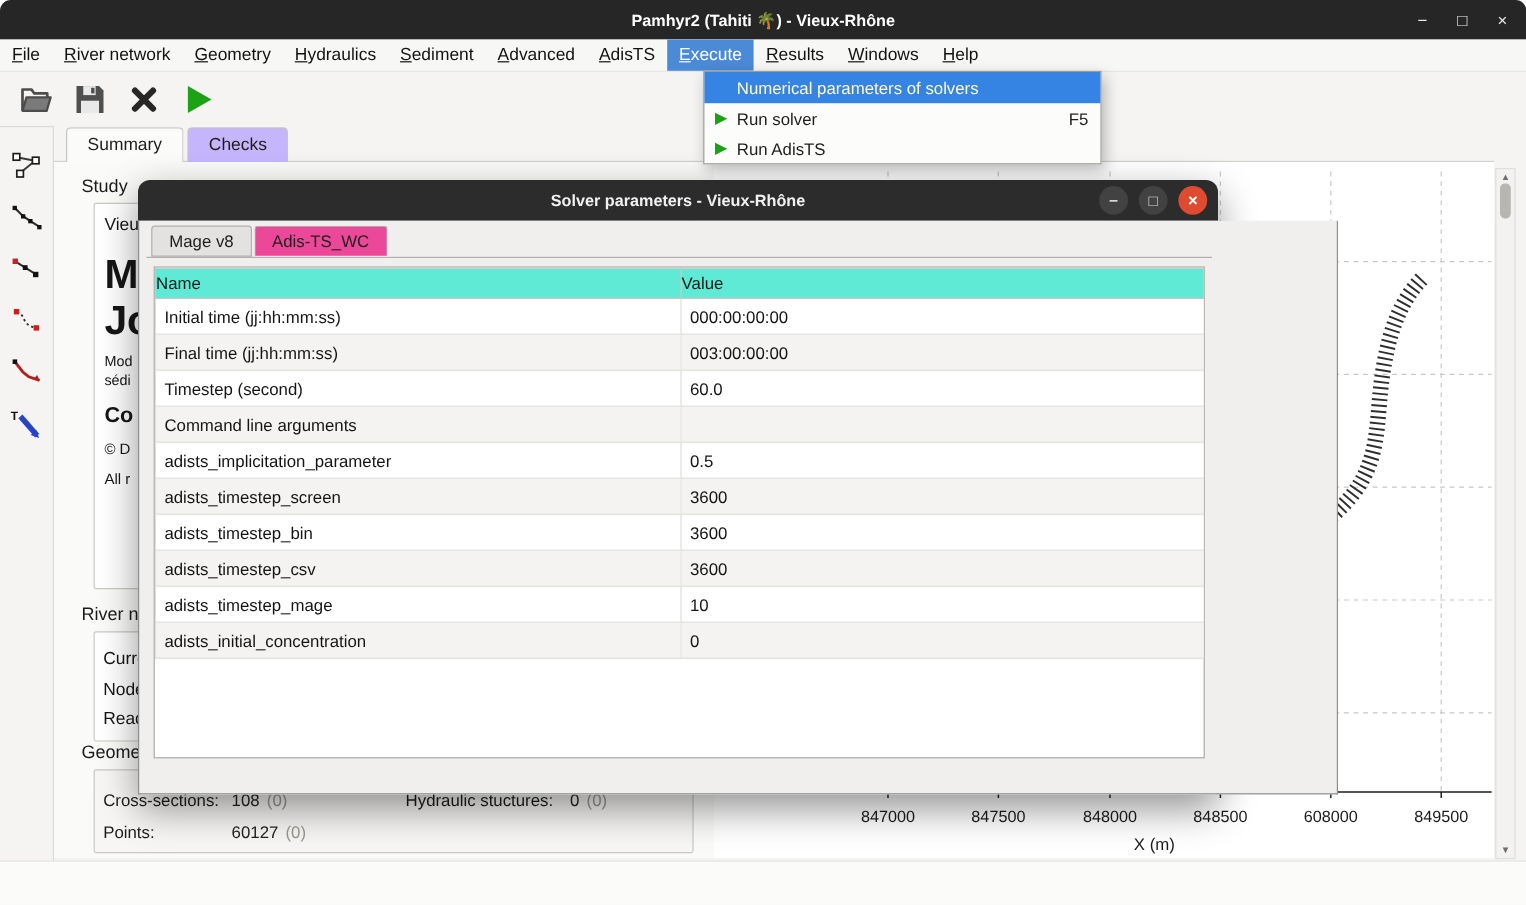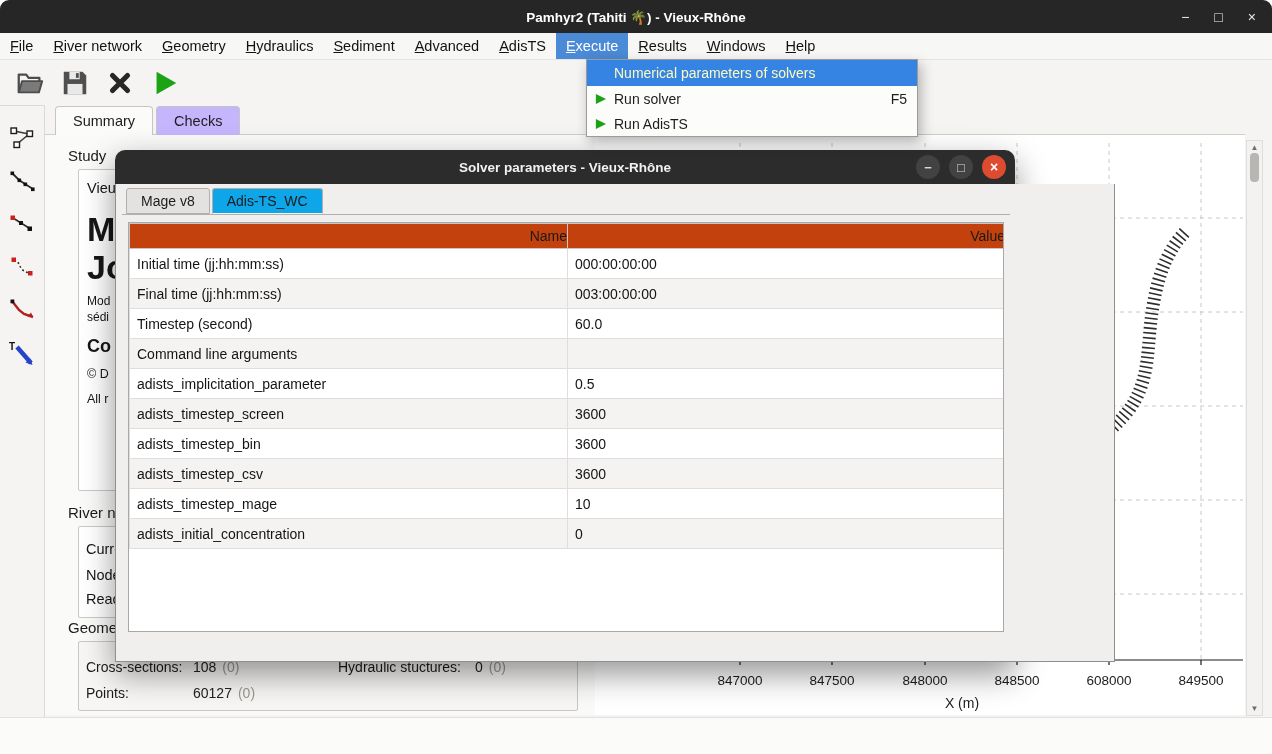--- a/index.html
+++ b/index.html
@@ -81,26 +81,26 @@
     align-items:center; justify-content:center; color:#f1f1f1; font-weight:bold; font-size:13.5px; position:relative; }
   .dialog-controls { position:absolute; right:9px; top:5px; display:flex; gap:9px; }
   .dlg-btn { width:24px; height:24px; border-radius:50%; background:#424242; color:#d8d8d8;
     display:flex; align-items:center; justify-content:center; font-size:13px; }
   .dlg-btn.close { background:#de4b31; color:#fff; font-size:14px; }
   .dialog-body { position:absolute; left:0; top:34px; width:1000px; height:478px; background:#f0efed;
     border:1px solid #8f8f8d; border-top:none; }
   .dlg-tabs { position:absolute; left:10px; top:4px; display:flex; z-index:2; }
   .dlg-tab { height:26px; padding:0 14px; display:flex; align-items:center; font-size:14px; color:#1c1c1c;
     background:#e3e2e0; border:1px solid #b1b0ae; border-radius:3px 3px 0 0; margin-right:2px; }
-  .dlg-tab.active { background:#0ea5e9; border-bottom:1px solid #fafaf9; }
+  .dlg-tab.active { background:#ec4899; border-bottom:1px solid #fafaf9; }
   .dlg-pane-line { position:absolute; left:6px; top:30px; width:888px; border-top:1px solid #b1b0ae; }
   .dlg-table-wrap { position:absolute; left:12px; top:38px; width:876px; height:410px; background:#ffffff;
     border:1px solid #a9a8a6; overflow:hidden; }
   table { border-collapse:collapse; width:876px; table-layout:fixed; font-size:14px; }
-  th { height:25px; background:#c2410c; border:1px solid #c7c6c4; font-weight:normal; text-align:right; color:#1a1a1a; }
+  th { height:25px; background:#5eead4; border:1px solid #c7c6c4; font-weight:normal; text-align:left; color:#1a1a1a; }
   td { height:30px; border:1px solid #dfdedc; padding:0 7px; color:#141414; background:#ffffff;
     overflow:hidden; white-space:nowrap; }
   tr.even td { background:#f4f3f1; }
 
   .bottom-strip { position:absolute; left:0; top:717px; width:1272px; height:37px; background:#fbfbfa;
     border-top:1px solid #e2e1df; }
 </style>
 </head>
 <body>
 

